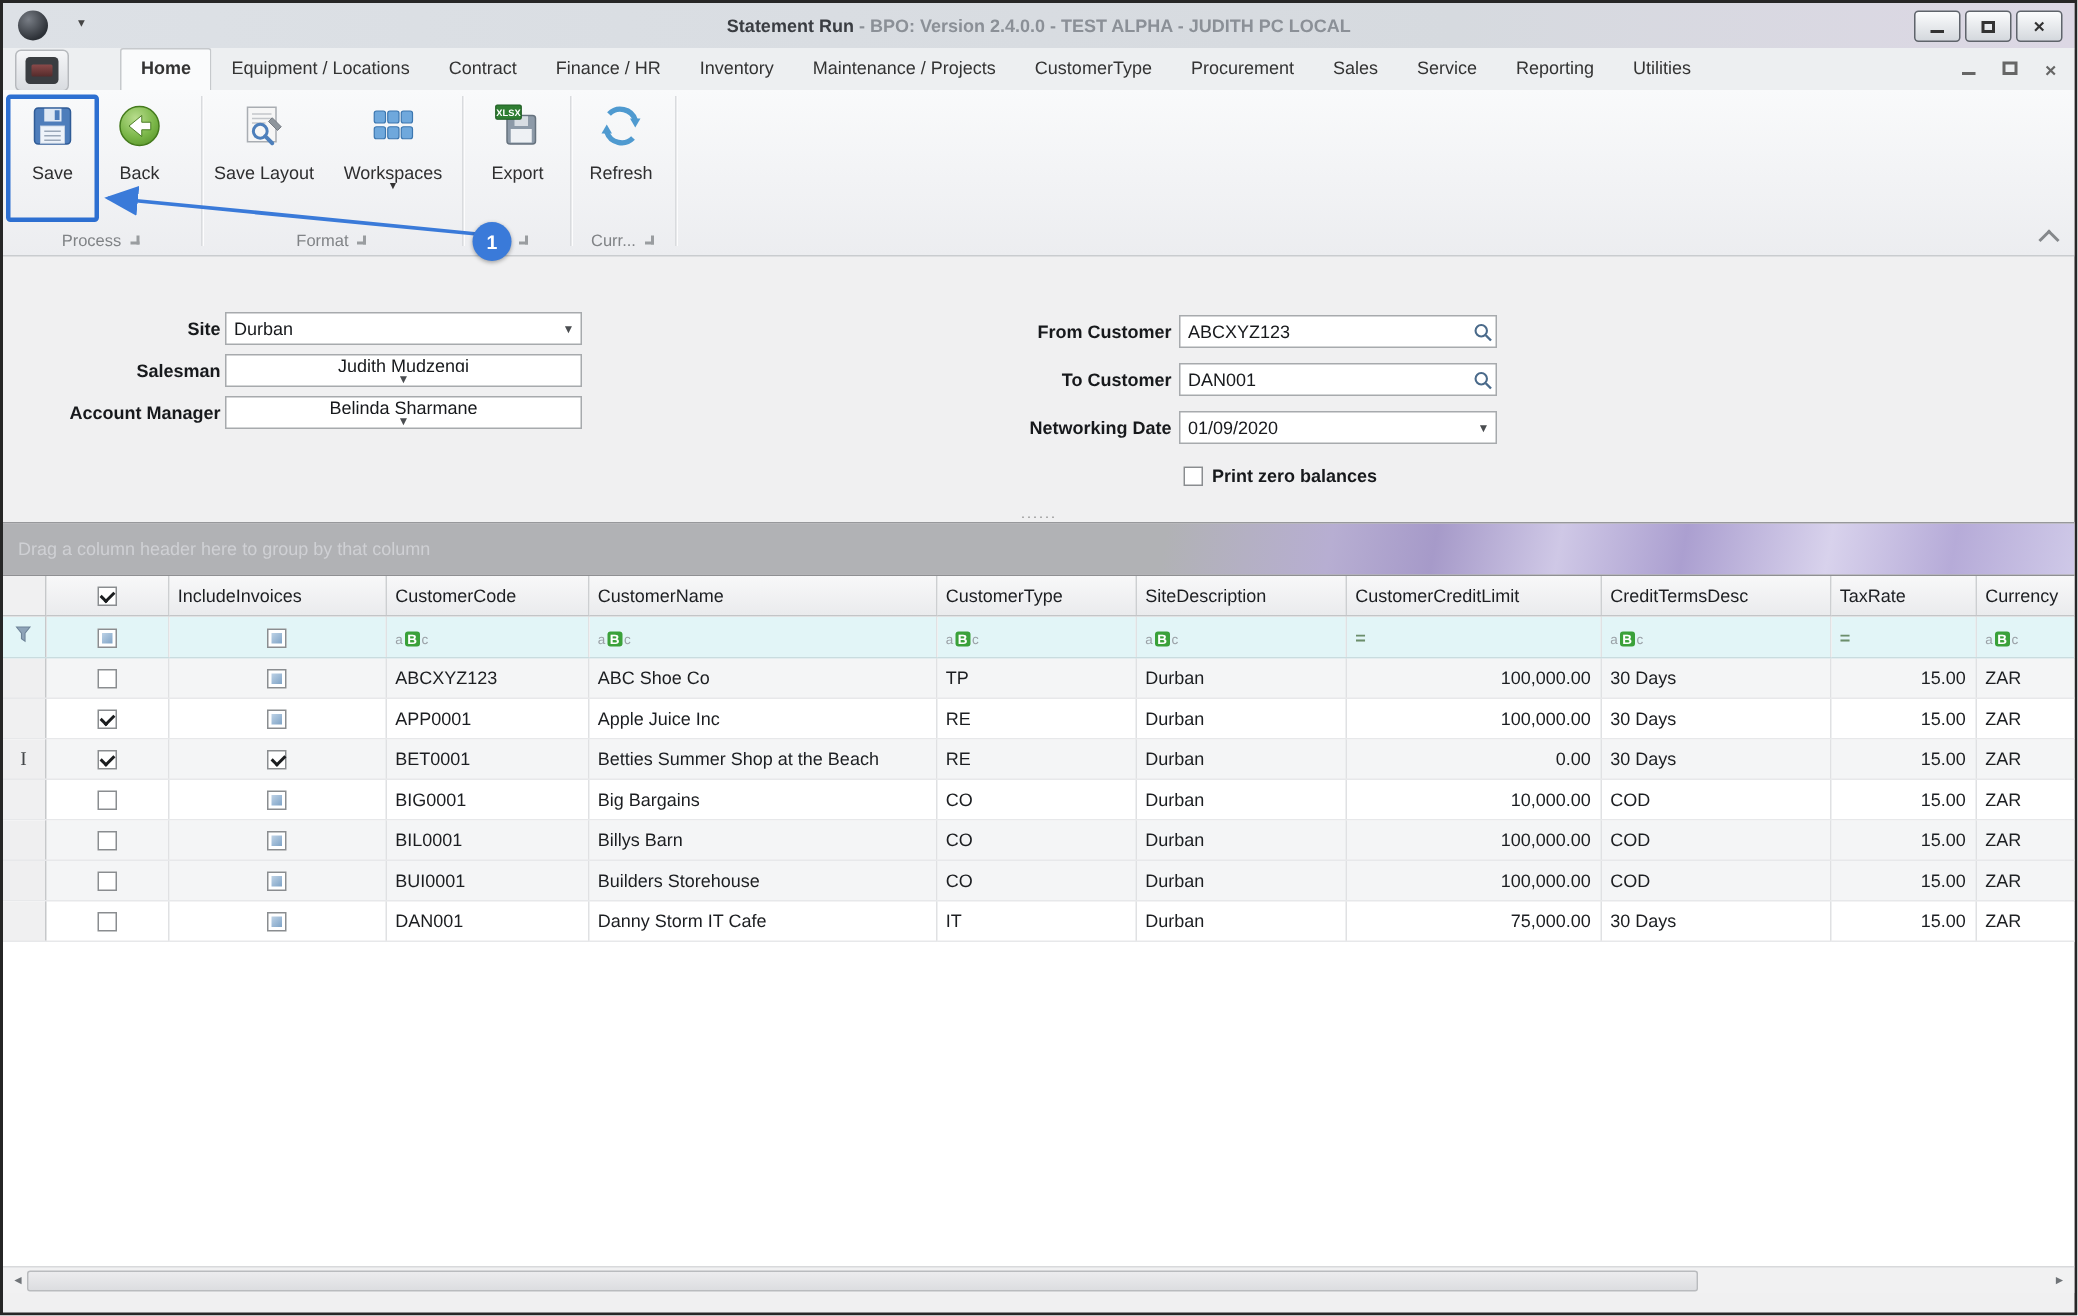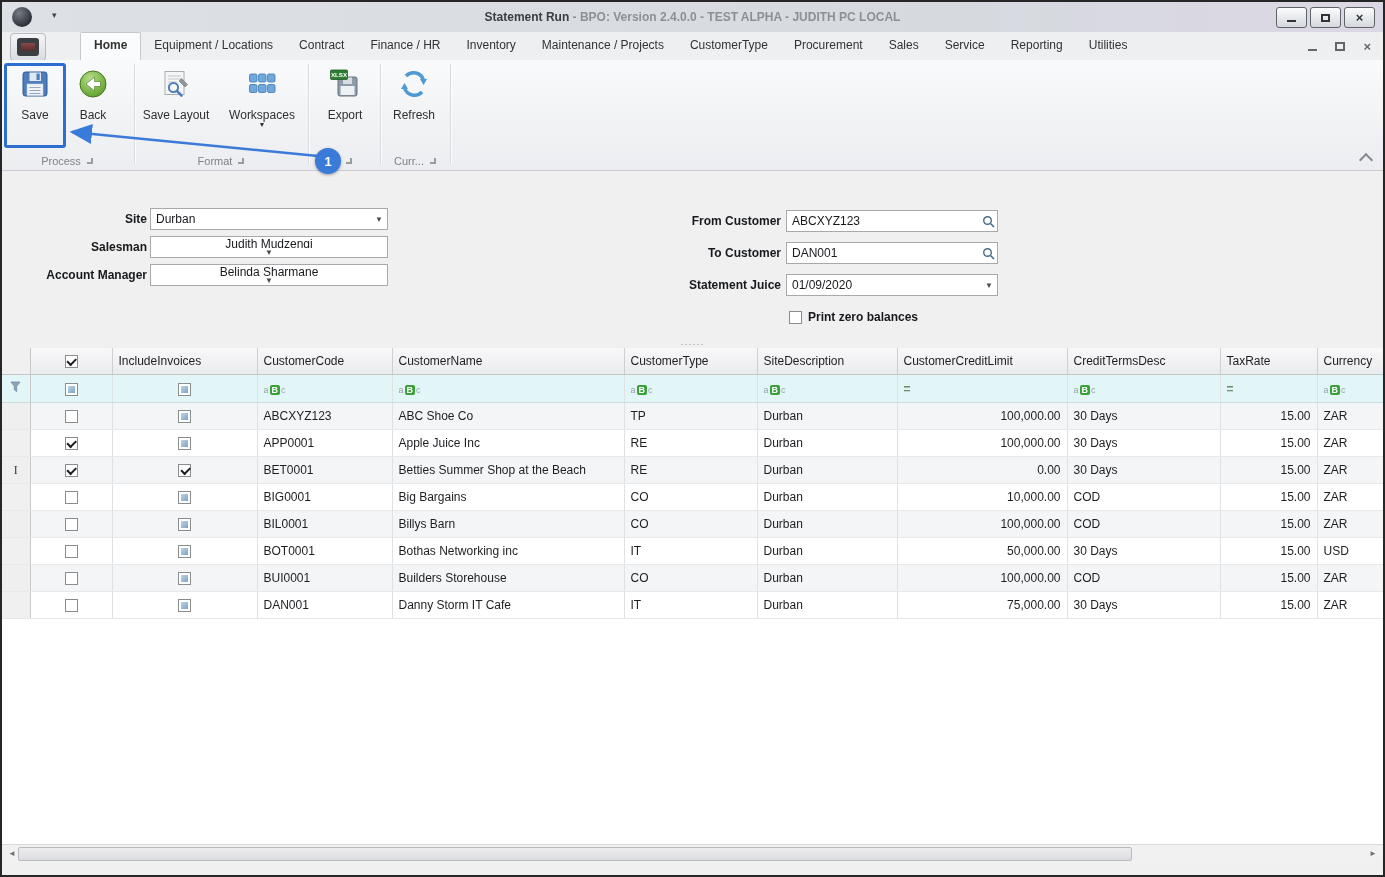--- a/index.html
+++ b/index.html
@@ -314,35 +314,38 @@
     <div class="ffield" style="left:784px;top:72px;width:212px;">
       <div class="fval">DAN001</div>
       <div class="fsearch">
         <svg width="13" height="13" viewBox="0 0 13 13">
             <circle cx="5.5" cy="5.5" r="3.8" fill="none" stroke="#4a6a8a" stroke-width="1.4"></circle>
             <line x1="8.5" y1="8.5" x2="12" y2="12" stroke="#4a6a8a" stroke-width="1.6"></line>
           </svg>
       </div>
     </div>
 
-    <div class="flabel" style="left:540px;width:239px;top:104px;">Statement Juice</div>
+    <div class="flabel" style="left:540px;width:239px;top:104px;">Networking Date</div>
     <div class="ffield" style="left:784px;top:104px;width:212px;">
       <div class="fval">01/09/2020</div>
       <div class="fdrop">▼</div>
     </div>
 
     <div class="pzb">
       <span class="cb"></span>
       <span class="pzb-label">Print zero balances</span>
     </div>
 
     <div class="splitter"></div>
   </div>
 
   <div id="gridarea">
+    <div id="groupbar">
+      <span>Drag a column header here to group by that column</span>
+    </div>
     <table id="grid-table">
       <colgroup>
         <col style="width:28px">
           <col style="width:82px">
           <col style="width:145px">
           <col style="width:135px">
         <col style="width:232px">
           <col style="width:133px">
           <col style="width:140px">
           <col style="width:170px">
@@ -439,33 +442,20 @@
             <td class="cbcell"><span class="cb indet"></span></td>
             <td>BIL0001</td>
             <td>Billys Barn</td>
             <td>CO</td>
             <td>Durban</td>
             <td class="num">100,000.00</td>
             <td>COD</td>
             <td class="num">15.00</td>
             <td>ZAR</td>
           </tr>
-          <tr>
-            <td class="ind"></td>
-            <td class="selcol"><span class="cb"></span></td>
-            <td class="cbcell"><span class="cb indet"></span></td>
-            <td>BOT0001</td>
-            <td>Bothas Networking inc</td>
-            <td>IT</td>
-            <td>Durban</td>
-            <td class="num">50,000.00</td>
-            <td>30 Days</td>
-            <td class="num">15.00</td>
-            <td>USD</td>
-          </tr>
           <tr class="alt">
             <td class="ind"></td>
             <td class="selcol"><span class="cb"></span></td>
             <td class="cbcell"><span class="cb indet"></span></td>
             <td>BUI0001</td>
             <td>Builders Storehouse</td>
             <td>CO</td>
             <td>Durban</td>
             <td class="num">100,000.00</td>
             <td>COD</td>

